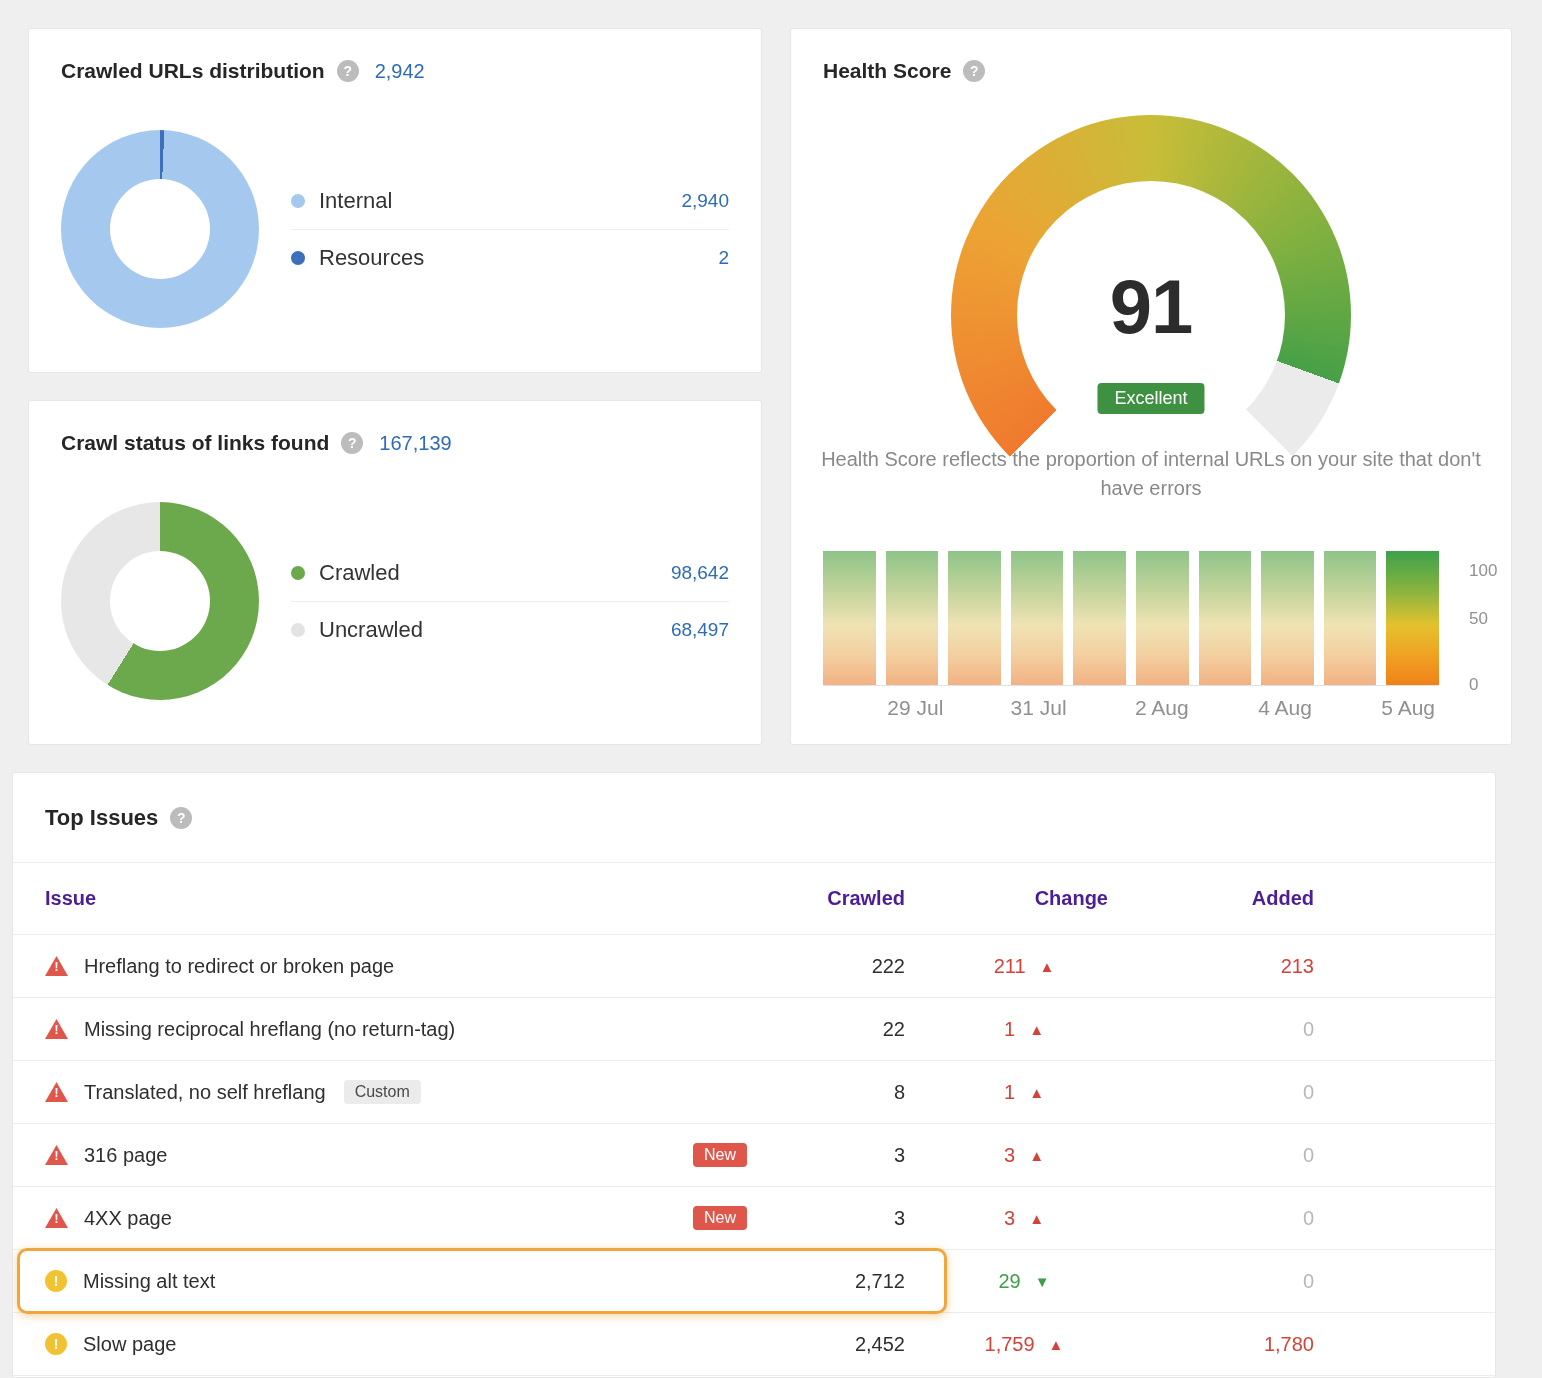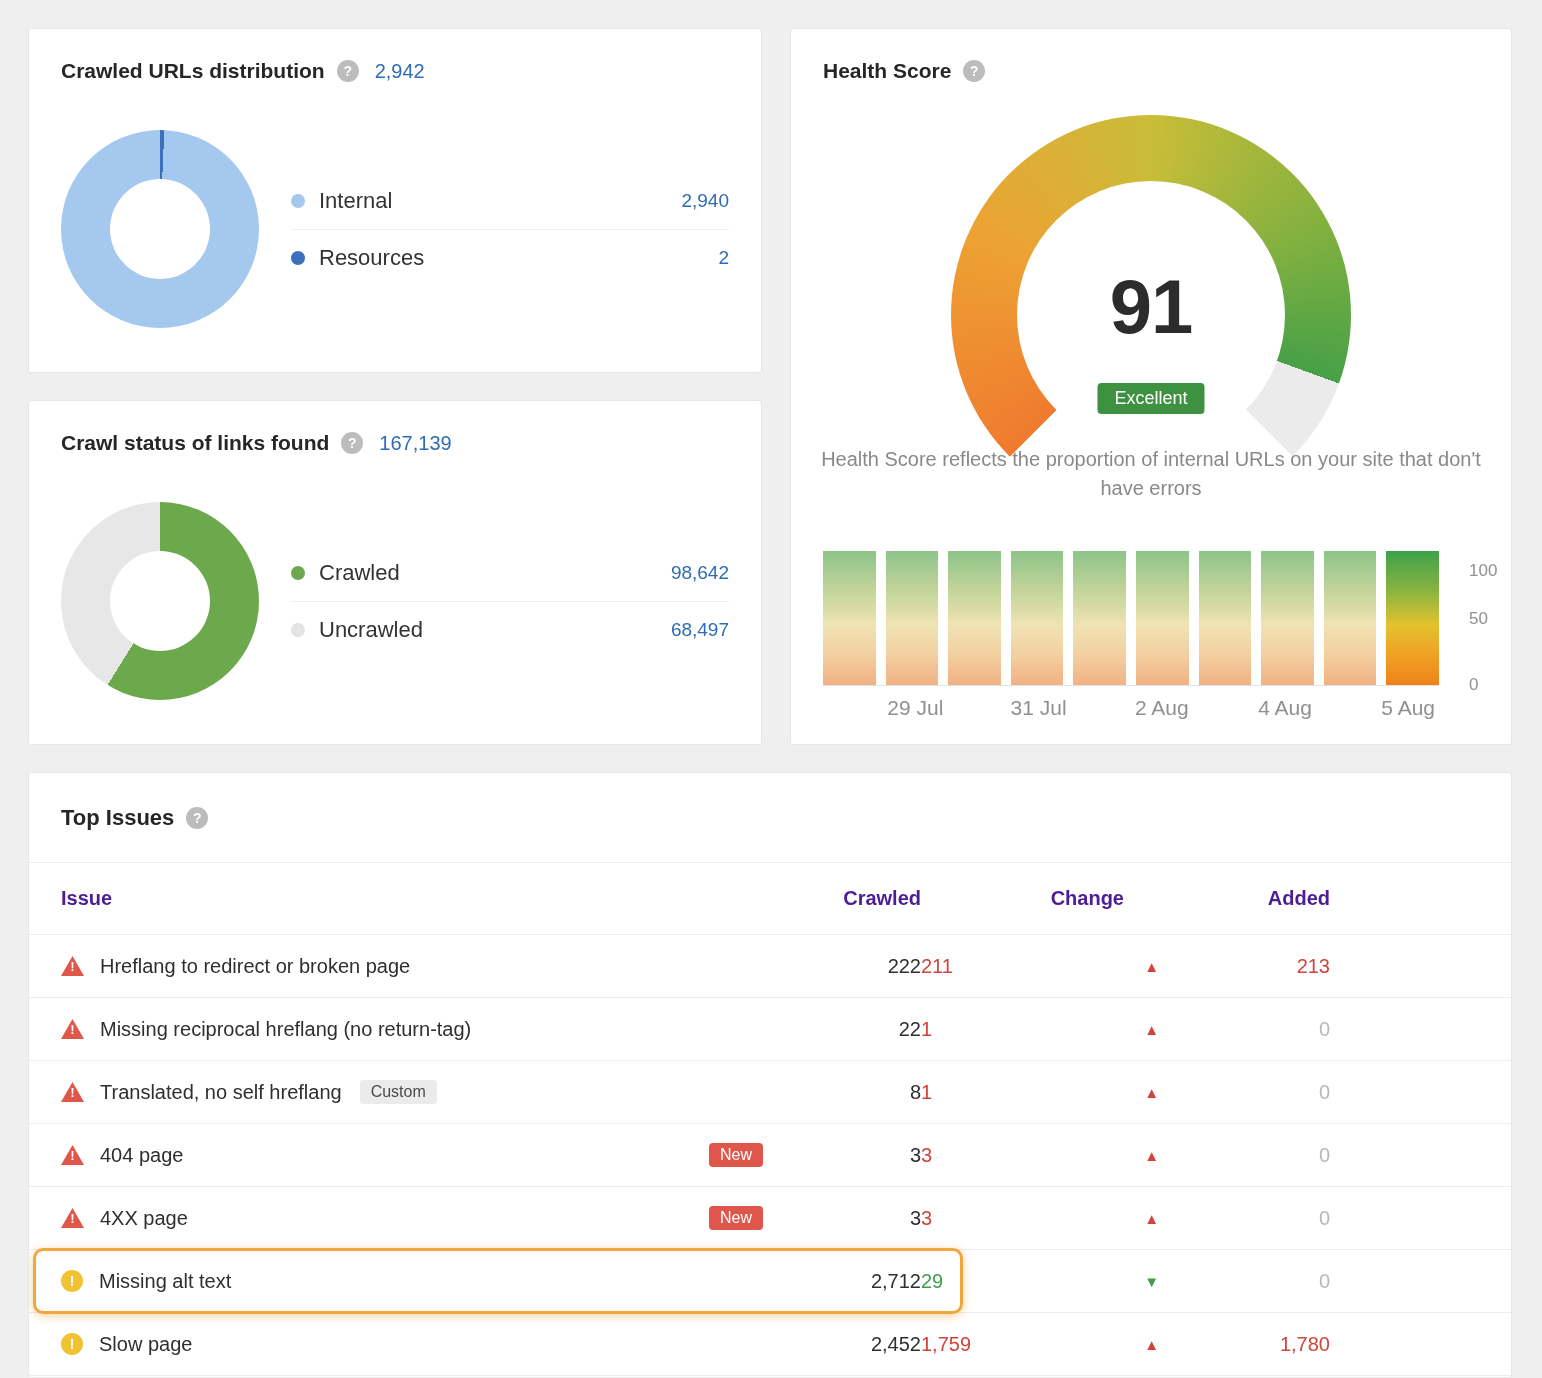--- a/index.html
+++ b/index.html
@@ -10,21 +10,21 @@
     color:#333;
   }
   .page { position:relative; width:1542px; height:1378px; }
   .card {
     position:absolute; background:#fff;
     border:1px solid #e6e6e6; border-radius:3px;
   }
   #card-crawled { left:28px; top:28px;  width:734px; height:345px; }
   #card-status  { left:28px; top:400px; width:734px; height:345px; }
   #card-health  { left:790px; top:28px; width:722px; height:717px; }
-  #card-issues  { left:28px; top:772px; width:1484px; height:606px; overflow:hidden; }
+  #card-issues  { left:12px; top:772px; width:1484px; height:606px; overflow:hidden; }
 
   .card-head { display:flex; align-items:center; gap:12px; padding:30px 32px 0; }
   .card-title { font-size:21px; font-weight:700; color:#262626; }
   .help {
     width:22px; height:22px; border-radius:50%; background:#bcbcbc; color:#fff;
     font-size:14px; font-weight:700; display:flex; align-items:center; justify-content:center;
     flex:none; cursor:default;
   }
   .total-link { color:#2e6cb5; font-size:20px; margin-left:4px; }
 
@@ -102,21 +102,21 @@
     display:grid; grid-template-columns:1fr 150px 238px 171px 149px;
     align-items:center; padding:0 32px;
   }
   .t-header { height:72px; border-bottom:1px solid #ededed; font-size:20px; font-weight:700; color:#4c1d95; }
   .t-header .num-h { text-align:right; }
   .t-header .change-h { padding-right:35px; }
   .t-row { height:63px; border-bottom:1px solid #ededed; font-size:20px; position:relative; }
   .issue-cell { display:flex; align-items:center; gap:16px; min-width:0; }
   .issue-label { color:#2f2f2f; white-space:nowrap; cursor:pointer; }
   .num { text-align:right; color:#2f2f2f; }
-  .change-cell { display:flex; justify-content:space-between; align-items:center; gap:14px; }
+  .change-cell { display:flex; justify-content:center; align-items:center; gap:14px; }
   .tri { font-size:15px; }
   .red { color:#d2433a; }
   .green { color:#3f9e4a; }
   .muted { color:#b8b8b8; }
 
   .err-icon {
     width:23px; height:20px; flex:none;
     background:#df564b; clip-path:polygon(50% 0,100% 100%,0 100%);
     color:#fff; font-size:12px; font-weight:700;
     display:flex; align-items:flex-end; justify-content:center; padding-bottom:2px;
@@ -285,21 +285,21 @@
         <span>1</span>
         <span class="tri">▲</span>
       </div>
       <div class="num muted">0</div>
       <div></div>
     </div>
 
     <div class="t-row">
       <div class="issue-cell">
         <span class="err-icon">!</span>
-        <span class="issue-label">404 page</span>
+        <span class="issue-label">316 page</span>
         <span class="badge-new">New</span>
       </div>
       <div class="num">3</div>
       <div class="change-cell red">
         <span>3</span>
         <span class="tri">▲</span>
       </div>
       <div class="num muted">0</div>
       <div></div>
     </div>

